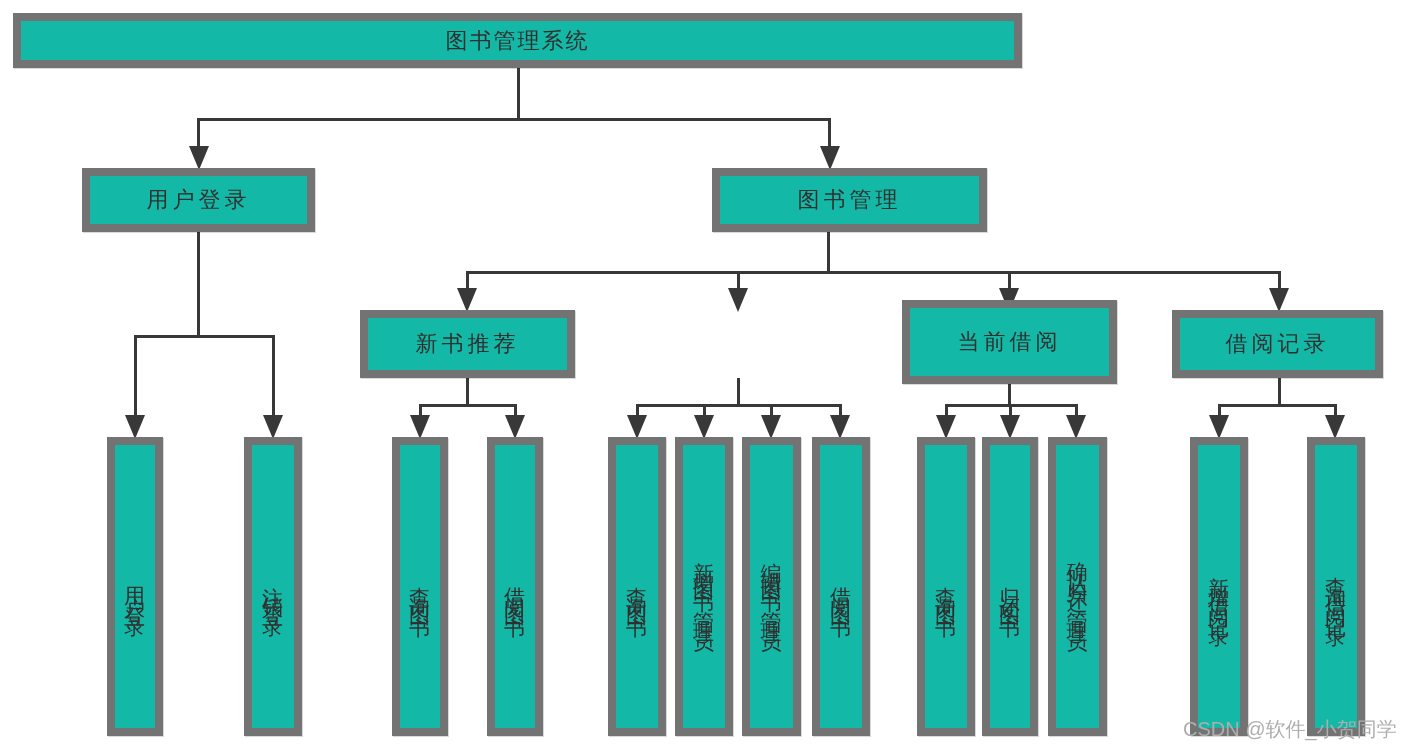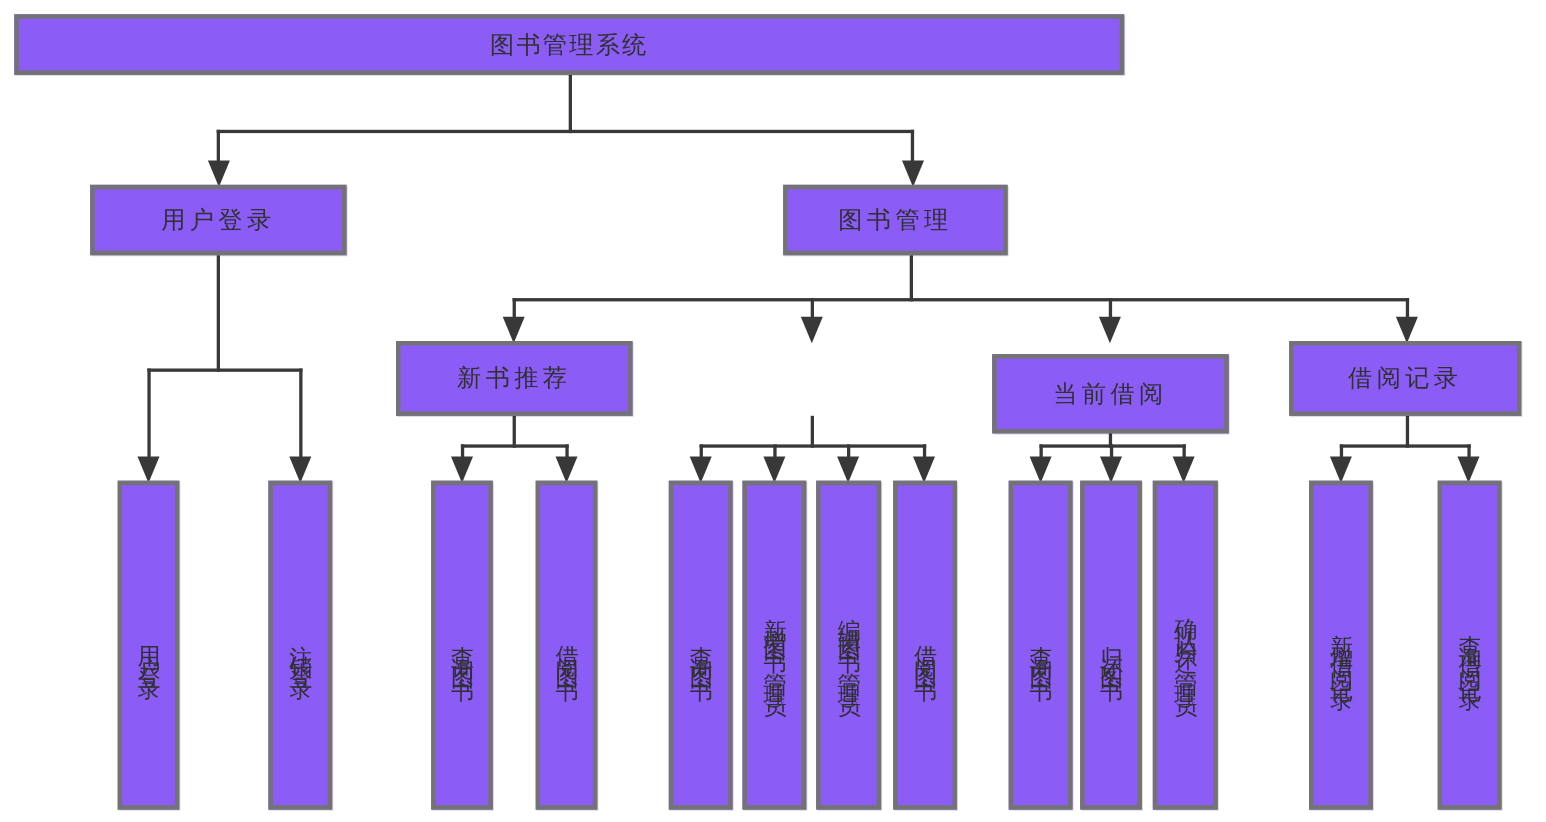--- a/index.html
+++ b/index.html
@@ -1,21 +1,21 @@
 <!DOCTYPE html>
 <html><head>
 <meta charset="utf-8">
 <style>
   html,body{margin:0;padding:0;background:#fff;}
   .canvas{
     position:relative;width:1405px;height:747px;background:#ffffff;overflow:hidden;
     font-family:"Liberation Sans","DejaVu Sans",sans-serif;color:#303030;
   }
   .box{
-    position:absolute;box-sizing:border-box;border:4px solid #737373;background:#8b5cf6;
+    position:absolute;box-sizing:border-box;border:8px solid #737373;background:#14b8a6;
     display:flex;align-items:center;justify-content:center;
     font-size:22px;letter-spacing:4px;color:#303030;
     box-shadow:1px 1px 0 rgba(0,0,0,0.15);
   }
   .root-box{font-size:22px;letter-spacing:2px;}
   .v-box{
     writing-mode:vertical-rl;text-orientation:mixed;
     font-size:21px;letter-spacing:10px;line-height:1;
     padding-top:6px;
   }
@@ -90,38 +90,39 @@
   <div class="line" style="left:1278px;top:378px;width:3px;height:29px"></div>
   <div class="line" style="left:1218px;top:404px;width:119px;height:3px"></div>
   <div class="line" style="left:1218px;top:404px;width:3px;height:14px"></div>
   <div class="line" style="left:1334px;top:404px;width:3px;height:14px"></div>
   <div class="arrow" style="left:1209px;top:415px"></div>
   <div class="arrow" style="left:1325px;top:415px"></div>
 
   <div class="box root-box" style="left:13px;top:13px;width:1009px;height:55px">图书管理系统</div>
 
   <div class="box" style="left:82px;top:168px;width:233px;height:64px">用户登录</div>
-  <div class="box" style="left:712px;top:168px;width:204px;height:64px">图书管理</div>
+  <div class="box" style="left:712px;top:168px;width:275px;height:64px">图书管理</div>
 
   <div class="box" style="left:360px;top:310px;width:215px;height:68px">新书推荐</div>
-  <div class="box" style="left:902px;top:322px;width:215px;height:72px">当前借阅</div>
+  <div class="box" style="left:902px;top:300px;width:215px;height:84px">当前借阅</div>
   <div class="box" style="left:1172px;top:310px;width:211px;height:68px">借阅记录</div>
 
   <div class="box v-box" style="left:107px;top:437px;width:56px;height:299px">用户登录</div>
   <div class="box v-box" style="left:244px;top:437px;width:58px;height:299px">注销登录</div>
 
   <div class="box v-box" style="left:392px;top:437px;width:56px;height:299px">查询图书</div>
   <div class="box v-box" style="left:487px;top:437px;width:56px;height:299px">借阅图书</div>
 
   <div class="box v-box" style="left:608px;top:437px;width:58px;height:299px">查询图书</div>
   <div class="box v-box" style="left:675px;top:437px;width:58px;height:299px">新增图书（管理员）</div>
   <div class="box v-box" style="left:742px;top:437px;width:59px;height:299px">编辑图书（管理员）</div>
   <div class="box v-box" style="left:812px;top:437px;width:58px;height:299px">借阅图书</div>
 
   <div class="box v-box" style="left:917px;top:437px;width:58px;height:299px">查询图书</div>
   <div class="box v-box" style="left:982px;top:437px;width:56px;height:299px">归还图书</div>
   <div class="box v-box" style="left:1048px;top:437px;width:59px;height:299px">确认归还（管理员）</div>
 
   <div class="box v-box" style="left:1190px;top:437px;width:58px;height:299px">新增借阅记录</div>
   <div class="box v-box" style="left:1307px;top:437px;width:58px;height:299px">查询借阅记录</div>
 
+  <div class="watermark">CSDN @软件_小贺同学</div>
 
 </div>
 
 </body></html>

